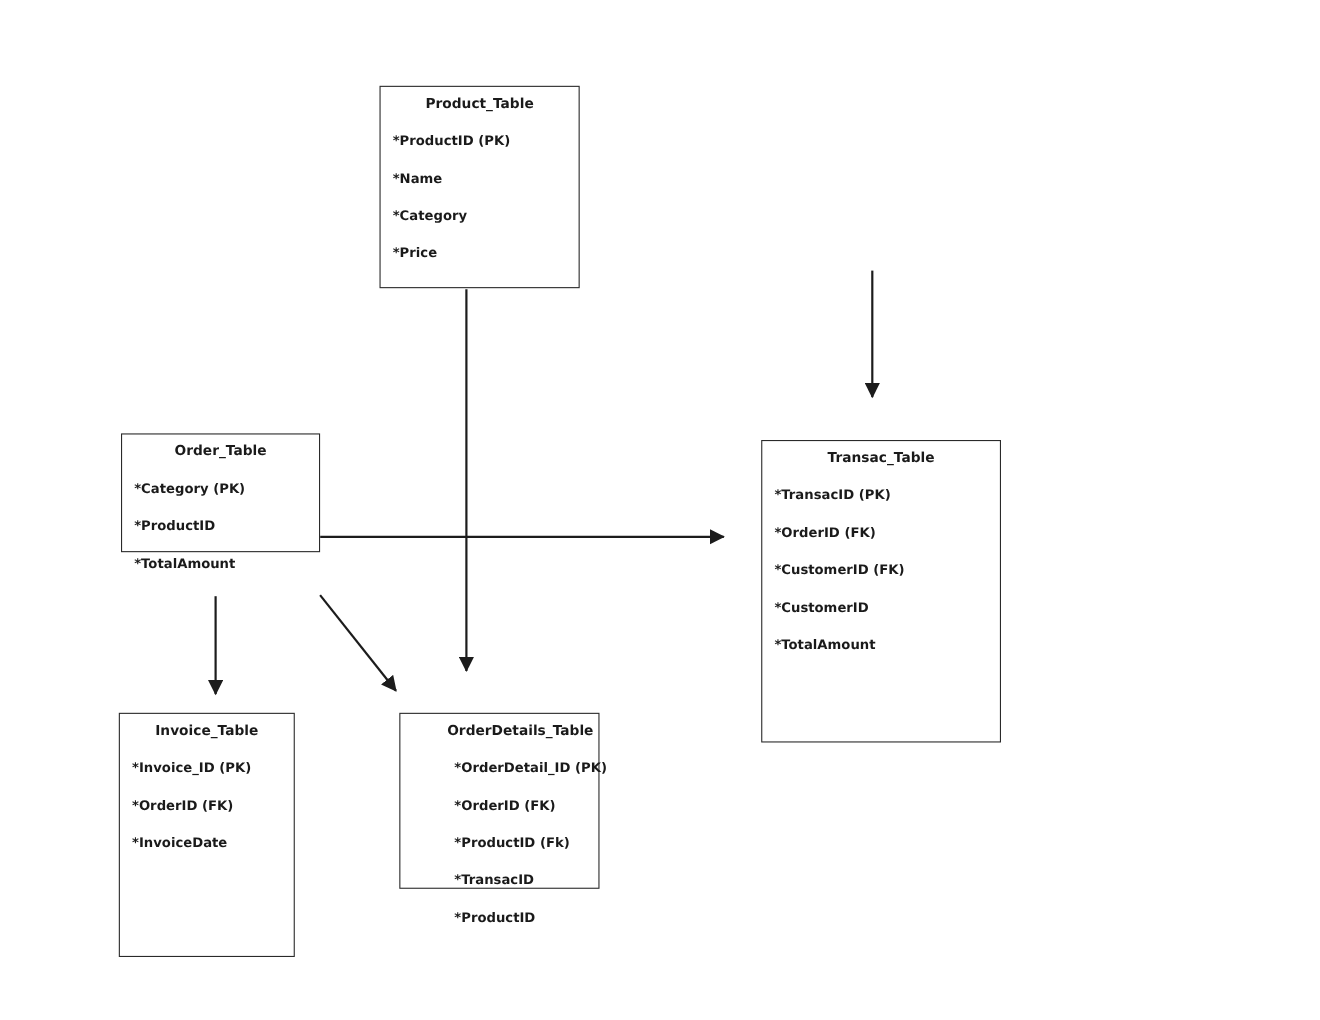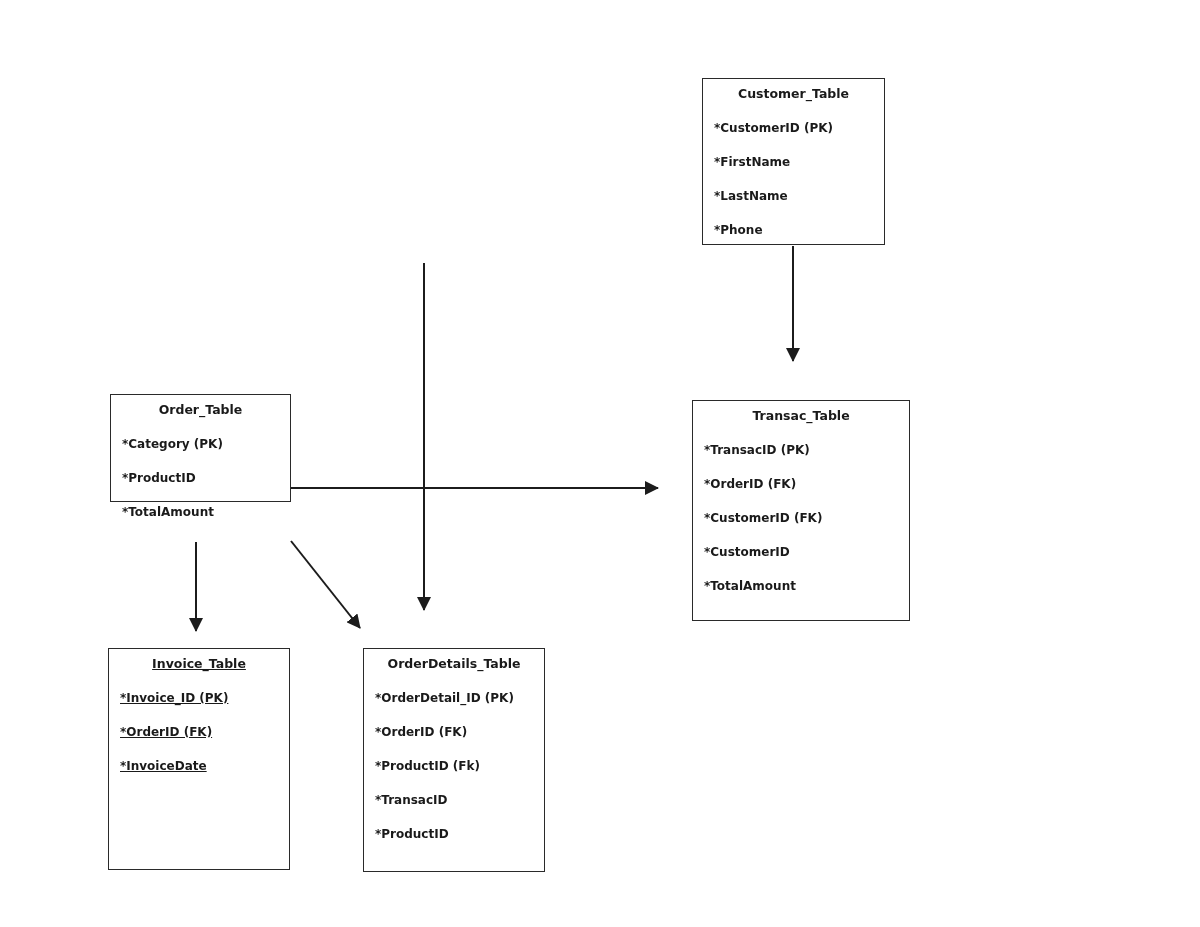--- a/index.html
+++ b/index.html
@@ -59,53 +59,53 @@
         <path d="M0,0 L14,7 L0,14 Z" fill="#1c1c1c"></path>
       </marker>
     </defs>
     <line x1="424" y1="263" x2="424" y2="610" marker-end="url(#arrowhead)"></line>
     <line x1="793" y1="246" x2="793" y2="361" marker-end="url(#arrowhead)"></line>
     <line x1="291" y1="488" x2="658" y2="488" marker-end="url(#arrowhead)"></line>
     <line x1="196" y1="542" x2="196" y2="631" marker-end="url(#arrowhead)"></line>
     <line x1="291" y1="541" x2="360" y2="628" marker-end="url(#arrowhead)"></line>
   </svg>
 
+  <div class="tbox" style="left:345px; top:78px; width:182px; height:184px;">
+    <div class="ttitle">Product_Table</div>
+    <div class="tfield">*ProductID (PK)</div>
+    <div class="tfield">*Name</div>
+    <div class="tfield">*Category</div>
+    <div class="tfield">*Price</div>
+  </div>
 
-  <div class="tbox" style="left:702px; top:78px; width:183px; height:167px;">
-    <div class="ttitle">Customer_Table</div>
-    <div class="tfield">*CustomerID (PK)</div>
-    <div class="tfield">*FirstName</div>
-    <div class="tfield">*LastName</div>
-    <div class="tfield">*Phone</div>
-  </div>
 
   <div class="tbox" style="left:110px; top:394px; width:181px; height:108px;">
     <div class="ttitle">Order_Table</div>
     <div class="tfield">*Category (PK)</div>
     <div class="tfield">*ProductID</div>
     <div class="tfield">*TotalAmount</div>
   </div>
 
-  <div class="tbox" style="left:692px; top:400px; width:218px; height:221px;">
+  <div class="tbox" style="left:692px; top:400px; width:218px; height:275px;">
     <div class="ttitle">Transac_Table</div>
     <div class="tfield">*TransacID (PK)</div>
     <div class="tfield">*OrderID (FK)</div>
     <div class="tfield">*CustomerID (FK)</div>
     <div class="tfield">*CustomerID</div>
     <div class="tfield">*TotalAmount</div>
   </div>
 
-  <div class="tbox" style="left:108px; top:648px; width:182px; height:222px;text-decoration:underline;">
+  <div class="tbox" style="left:108px; top:648px; width:160px; height:222px;">
     <div class="ttitle">Invoice_Table</div>
     <div class="tfield">*Invoice_ID (PK)</div>
     <div class="tfield">*OrderID (FK)</div>
     <div class="tfield">*InvoiceDate</div>
   </div>
 
-  <div class="tbox" style="left:363px; top:648px; width:182px; height:224px;">
+  <div class="tbox" style="left:363px; top:648px; width:182px; height:160px;padding-left:38px;">
     <div class="ttitle">OrderDetails_Table</div>
     <div class="tfield">*OrderDetail_ID (PK)</div>
     <div class="tfield">*OrderID (FK)</div>
     <div class="tfield">*ProductID (Fk)</div>
     <div class="tfield">*TransacID</div>
     <div class="tfield">*ProductID</div>
   </div>
 
 </div>
 

